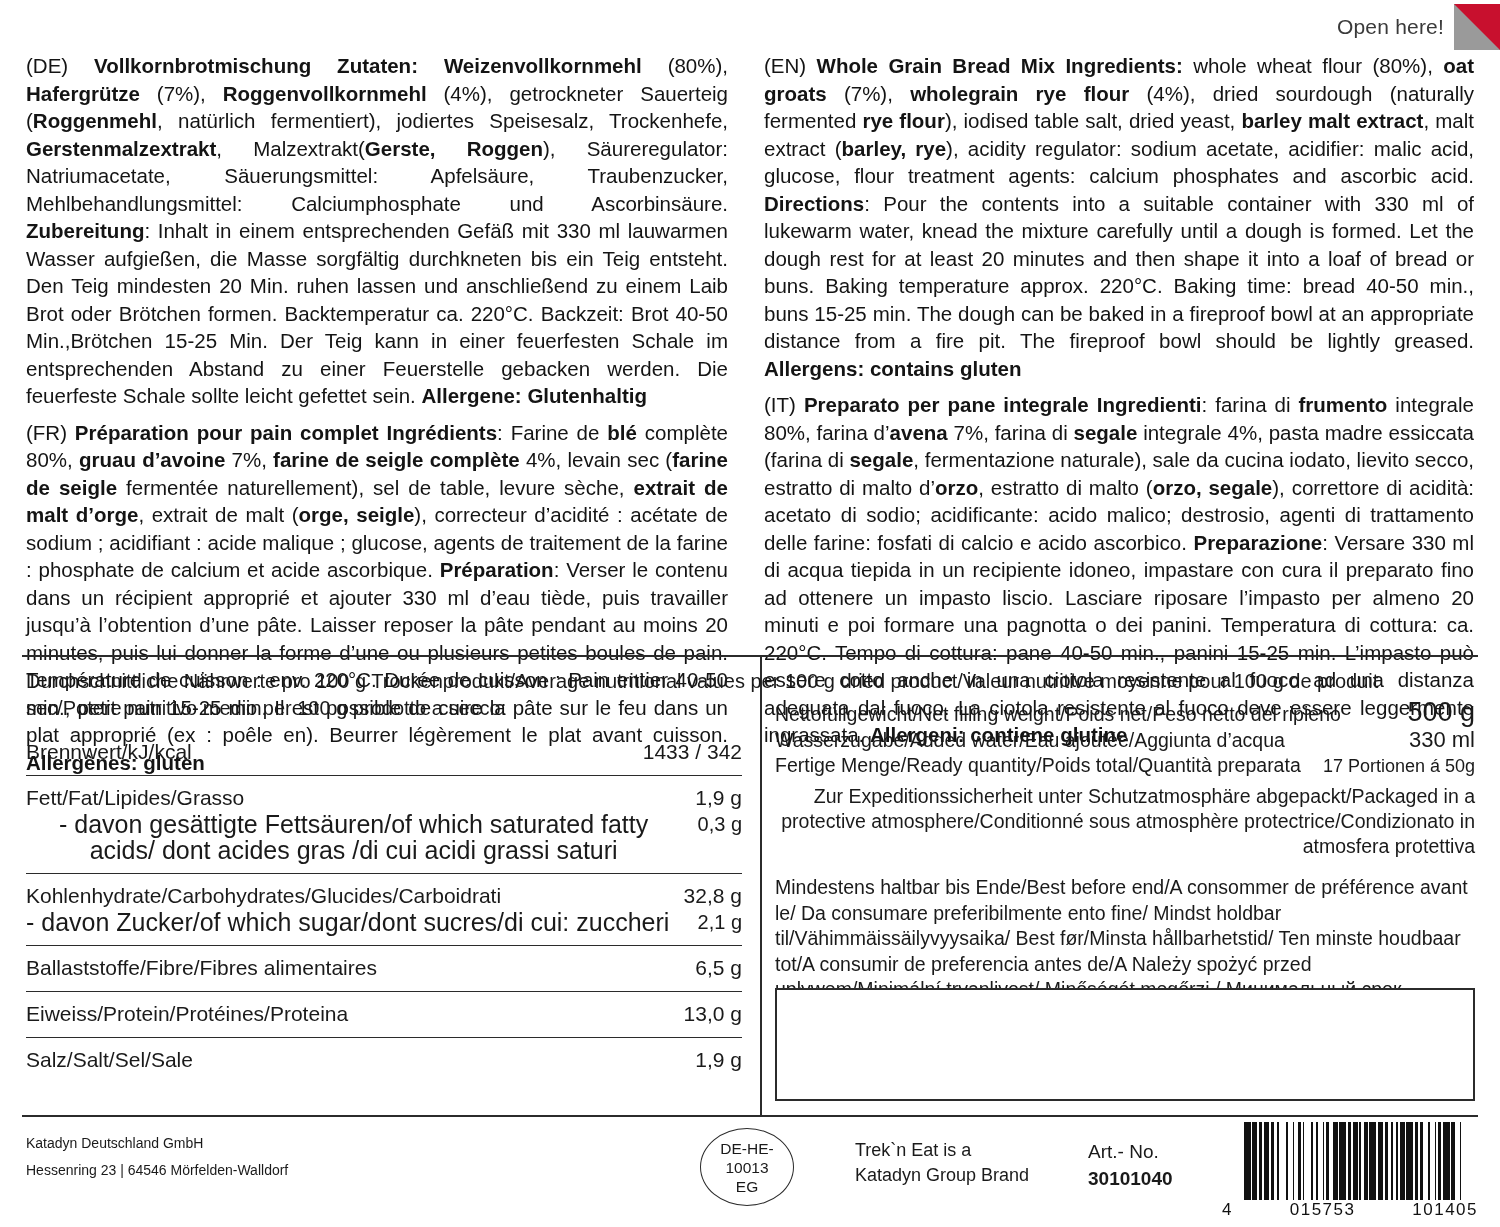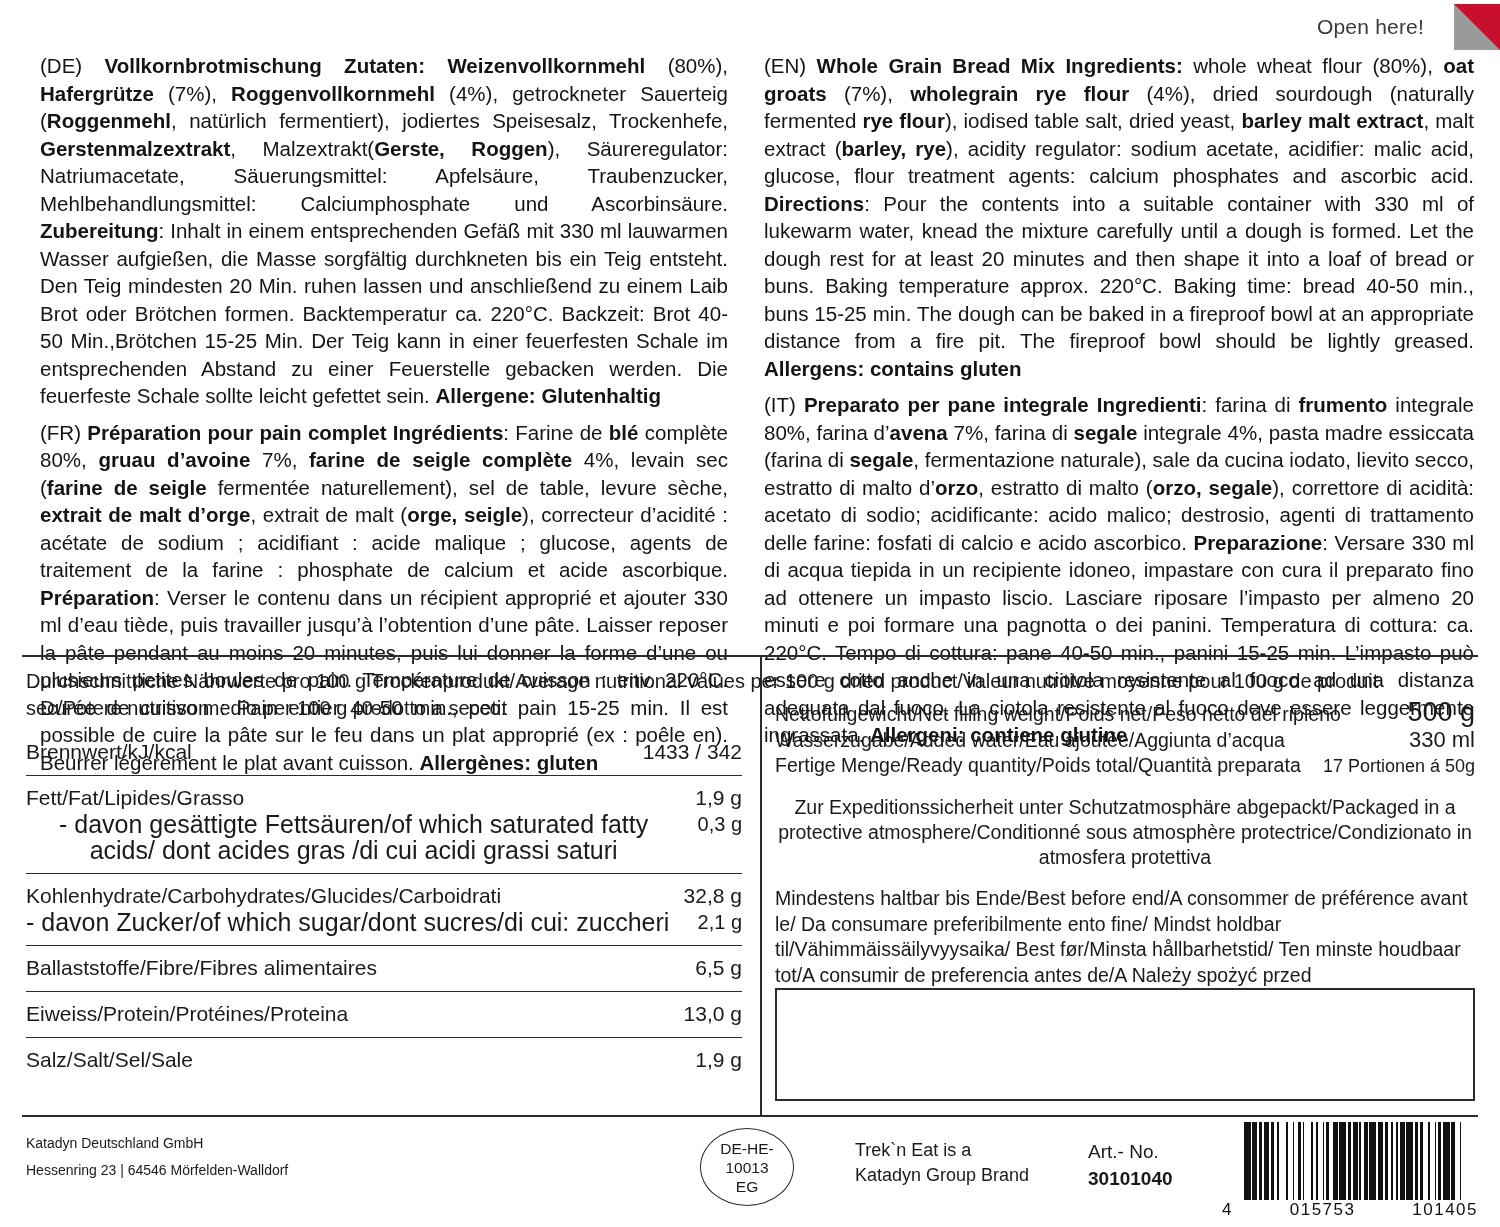--- a/index.html
+++ b/index.html
@@ -13,36 +13,36 @@
     overflow:hidden;
   }
   .page { position:relative; width:1500px; height:1227px; padding:0; }
 
   
   .open-here-row {
     position:absolute; top:0; right:0; width:460px; height:54px;
     display:flex; align-items:center; justify-content:flex-end;
   }
   .open-here-label {
-    font-size:21px; color:#3a3a3a; margin-right:30px; letter-spacing:0.2px;
+    font-size:21px; color:#3a3a3a; margin-right:10px; letter-spacing:0.2px;
   }
   .corner-mark { width:46px; height:46px; position:relative; }
   .corner-mark .grey { position:absolute; inset:0; background:#9a9a9a; }
   .corner-mark .red {
     position:absolute; top:0; right:0; width:0; height:0;
     border-top:46px solid #c8102e; border-left:46px solid transparent;
   }
 
   
   .ingredients {
     position:absolute; top:52px; left:0; width:1500px; height:600px;
     display:flex;
   }
   .col {
-    width:750px; padding:0 22px 0 40px;
+    width:750px; padding:0 22px 0 26px;
   }
   .col.right { padding-left:14px; padding-right:26px; }
   .para {
     font-size:20.5px;
     line-height:27.5px;
     text-align:justify;
     margin:0 0 9px 0;
     color:#141414;
     hyphens:auto;
   }
@@ -79,21 +79,21 @@
   
   .info {
     position:absolute; top:700px; left:775px; width:700px;
     font-size:19.5px; line-height:25px; color:#1a1a1a;
   }
   .info-line { display:flex; justify-content:space-between; align-items:baseline; }
   .info-line .v { white-space:nowrap; padding-left:12px; }
   .big-val { font-size:27px; }
   .mid-val { font-size:22px; }
   .small-val { font-size:18px; }
-  .info-block { margin-top:16px; text-align:center; }
+  .info-block { margin-top:5px; text-align:right; }
   .bb-block { margin-top:16px; line-height:25.5px; }
   .date-box {
     position:absolute; left:775px; top:988px; width:700px; height:113px;
     border:2px solid #2b2b2b; background:#fff;
   }
 
   
   .footer { position:absolute; top:1128px; left:0; width:1500px; height:99px; }
   .addr {
     position:absolute; left:26px; top:2px; font-size:14px; line-height:27px; color:#1a1a1a;

